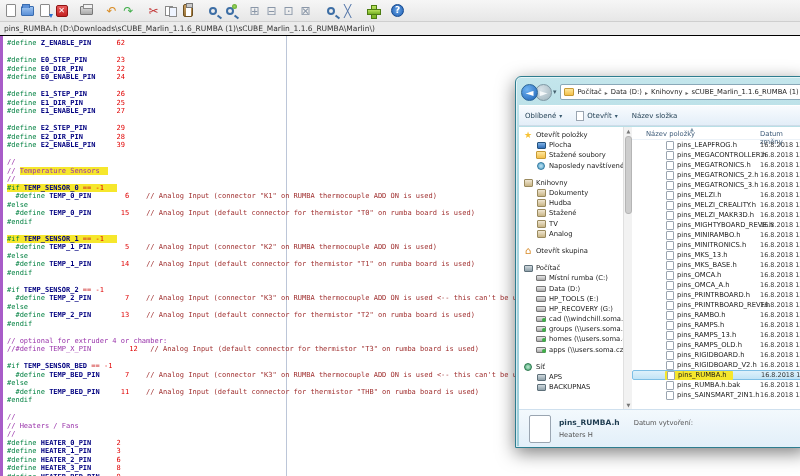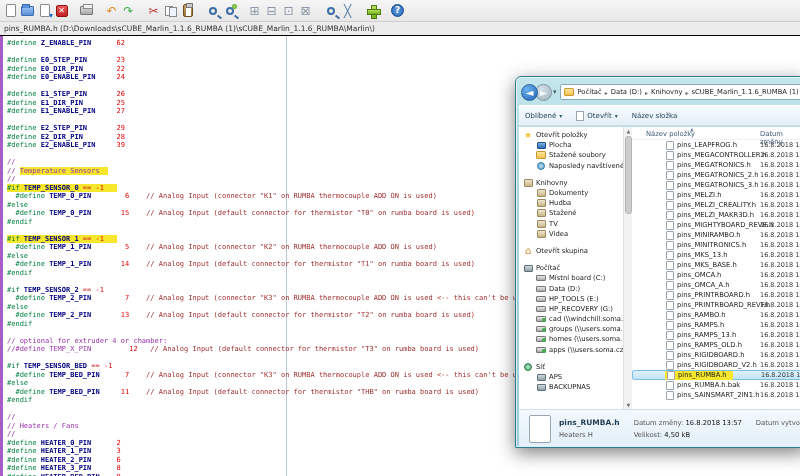--- a/index.html
+++ b/index.html
@@ -302,39 +302,39 @@
           <div class="srow indent">
             <span class="sico">
               <span class="s-lib"></span>
             </span>
             <span>TV</span>
           </div>
           <div class="srow indent">
             <span class="sico">
               <span class="s-lib"></span>
             </span>
-            <span>Videa</span>
+            <span>Analog</span>
           </div>
           <div class="srow gap">
             <span class="sico">
               <span class="s-home">⌂</span>
             </span>
             <span>Otevřít skupina</span>
           </div>
           <div class="srow gap">
             <span class="sico">
               <span class="s-pc"></span>
             </span>
             <span>Počítač</span>
           </div>
           <div class="srow indent">
             <span class="sico">
               <span class="s-drv"></span>
             </span>
-            <span>Místní board (C:)</span>
+            <span>Místní rumba (C:)</span>
           </div>
           <div class="srow indent">
             <span class="sico">
               <span class="s-drv"></span>
             </span>
             <span>Data (D:)</span>
           </div>
           <div class="srow indent">
             <span class="sico">
               <span class="s-drv"></span>
@@ -588,25 +588,19 @@
       </div>
     </div>
 
     <div id="details">
       <span class="d-ico"></span>
       <div class="d-col">
         <div class="l1 d-name">pins_RUMBA.h</div>
         <div class="l2">Heaters H</div>
       </div>
       <div class="d-col">
-        <div class="l1"><span>Datum změny:</span>
-          <span class="d-val">16.8.2018 13:57</span></div>
-        <div class="l2"><span>Velikost:</span>
-          <span class="d-val">4,50 kB</span></div>
-      </div>
-      <div class="d-col">
         <div class="l1"><span>Datum vytvoření:</span>
           </div>
         <div class="l2"></div>
       </div>
     </div>
   </div>
 </div>
 
 </body></html>

